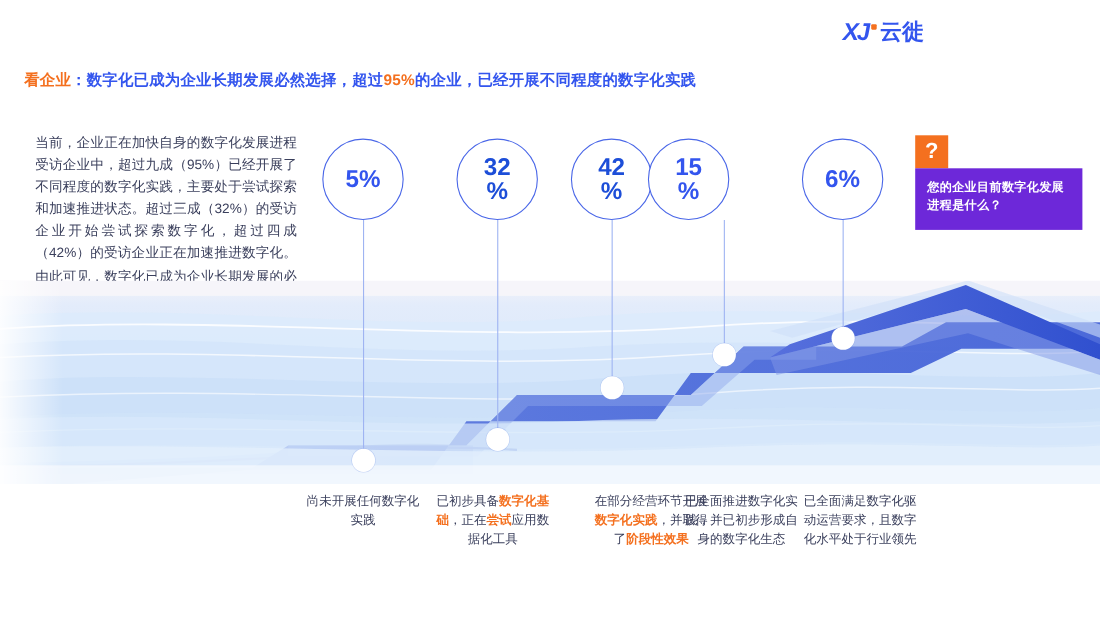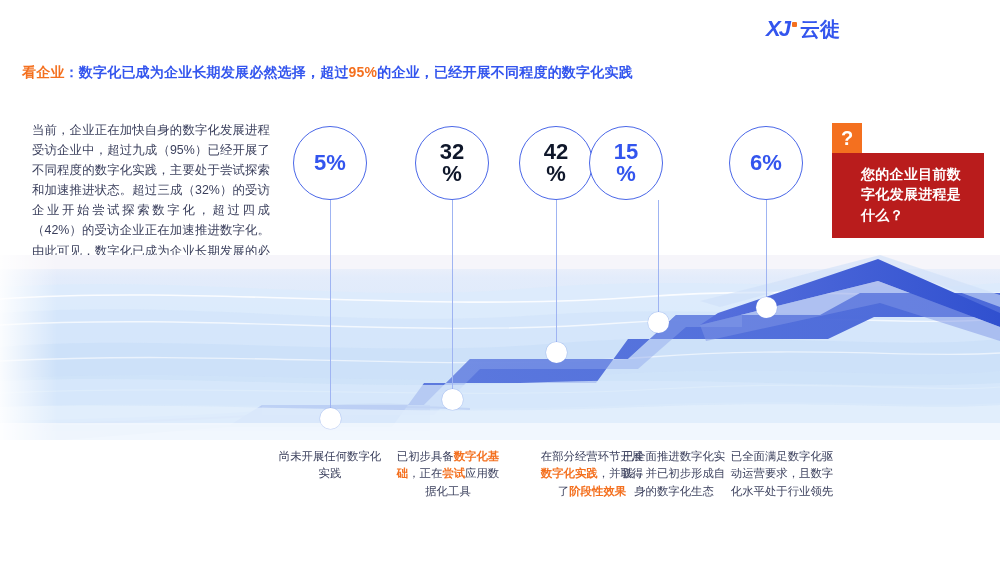--- a/index.html
+++ b/index.html
@@ -51,40 +51,40 @@
 
   
   .pct-circle {
     position:absolute; width:74px; height:74px; border-radius:50%;
     border:1.6px solid #4a67e8; background:#ffffff;
     display:flex; align-items:center; justify-content:center;
     text-align:center; line-height:1.02;
     font-size:22px; font-weight:bold;
   }
   .pct-circle.blue  { color:#3355ee; }
-  .pct-circle.orange{ color:#0f172a; }
+  .pct-circle.orange{ color:#1d4ed8; }
   .pct-circle span { display:block; white-space:pre-line; }
 
   
   .connectors { position:absolute; inset:0; pointer-events:none; }
   .conn-line { position:absolute; width:1.4px; background:#9fb4f2; }
   .node-dot {
     position:absolute; width:21px; height:21px; border-radius:50%;
     background:#ffffff; box-shadow:0 0 0 0.5px rgba(120,150,230,.35);
   }
 
   
   .callout { position:absolute; left:832px; top:123px; width:152px; }
   .callout-q {
     width:30px; height:30px; background:#f4701f; color:#ffffff;
     font-size:20px; font-weight:bold; line-height:30px; text-align:center;
   }
   .callout-body {
-    background:#b91c1c; color:#ffffff; padding:11px 10px 13px 29px;
-    font-size:14px; font-weight:bold; line-height:1.45; letter-spacing:0.3px;
+    background:#6d28d9; color:#ffffff; padding:11px 10px 13px 11px;
+    font-size:11px; font-weight:bold; line-height:1.45; letter-spacing:0.3px;
   }
 
   
   .lbl {
     position:absolute; width:104px; text-align:center;
     font-size:11.4px; line-height:1.52; color:#3a3f5c;
   }
   .lbl .hi { color:#f4701f; font-weight:bold; }
 </style>
 </head>

